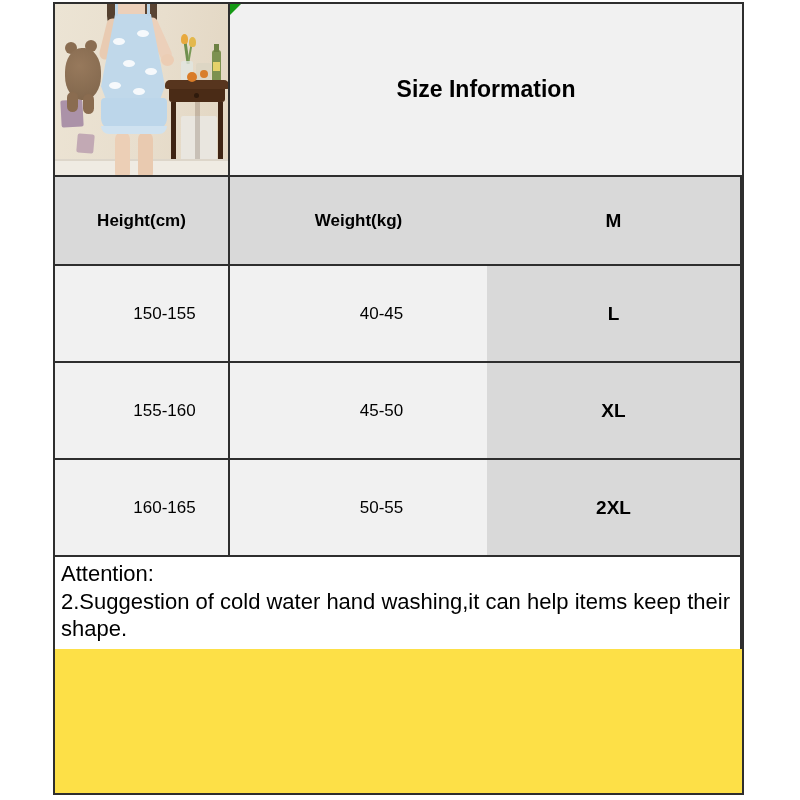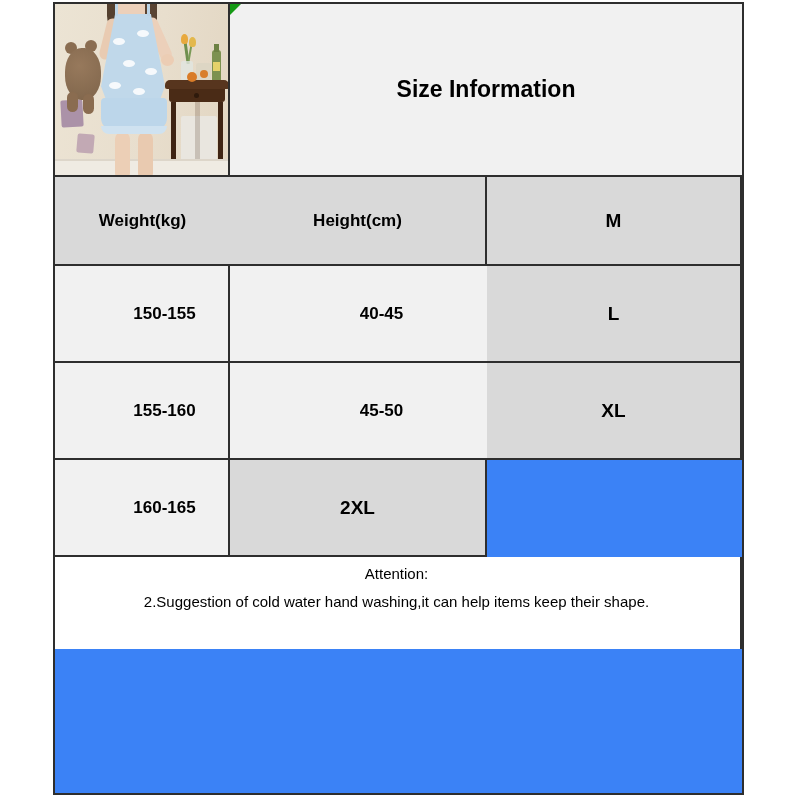--- a/index.html
+++ b/index.html
@@ -2,41 +2,41 @@
 <html><head>
 <meta charset="utf-8">
 <style>
   html,body{margin:0;padding:0;}
   body{
     width:800px;height:800px;background:#ffffff;position:relative;overflow:hidden;
     font-family:"Liberation Sans", sans-serif;color:#000;
   }
   .sheet{
     position:absolute;left:53px;top:2px;width:691px;height:793px;
-    border:2px solid #2e2e2e;box-sizing:border-box;background:#3b82f6;
+    border:2px solid #2e2e2e;box-sizing:border-box;background:#fde047;
     display:grid;
     grid-template-columns:175px 257px 1fr;
     grid-template-rows:173px 89px 97px 97px 97px 92px 1fr;
   }
   .cell{
     border-right:2px solid #2e2e2e;border-bottom:2px solid #2e2e2e;
     display:flex;align-items:center;justify-content:center;
     box-sizing:border-box;background:#f1f1f1;
   }
   .last-col{border-right:none;}
   .gray{background:#d9d9d9;}
   .title-cell{grid-column:2/4;position:relative;font-size:23px;font-weight:bold;}
   .col-head{font-size:17px;font-weight:bold;}
   .size-head{font-size:28px;font-weight:bold;}
   .size-label{font-size:19px;font-weight:bold;}
-  .value{font-size:17px;font-weight:bold;padding-left:46px;}
+  .value{font-size:17px;font-weight:normal;padding-left:46px;}
   .attention{
     grid-column:1/4;border-bottom:none;background:#ffffff;
-    display:block;padding:3px 8px 4px 6px;text-align:center;
-    font-size:15px;line-height:27.5px;font-weight:normal;
+    display:block;padding:3px 8px 4px 6px;text-align:left;
+    font-size:22px;line-height:27.5px;font-weight:normal;
   }
   .corner-flag{
     position:absolute;left:0;top:0;width:0;height:0;
     border-top:11px solid #159a15;border-right:11px solid transparent;
   }
   
   .photo{position:relative;width:100%;height:100%;overflow:hidden;
     background:linear-gradient(100deg,#ece4d4 0%,#e8decd 55%,#e2d6c2 100%);}
   .photo *{position:absolute;}
   .floor{left:0;right:0;bottom:0;height:14px;background:#efebe3;border-top:2px solid #ddd6ca;}
@@ -138,33 +138,34 @@
       <div class="strap s2"></div>
       <div class="shorts"></div>
       <div class="shorts-ruffle"></div>
     </div>
   </div>
   <div class="cell title-cell last-col">
     <span class="corner-flag"></span>
     <span>Size Information</span>
   </div>
 
+  <div class="cell gray col-head">Height(cm)</div>
   <div class="cell gray col-head last-col">Weight(kg)</div>
-  <div class="cell gray col-head">Height(cm)</div>
 
   <div class="cell gray size-label">M</div>
   <div class="cell value">150-155</div>
   <div class="cell value last-col">40-45</div>
 
   <div class="cell gray size-label">L</div>
   <div class="cell value">155-160</div>
   <div class="cell value last-col">45-50</div>
 
   <div class="cell gray size-label">XL</div>
   <div class="cell value">160-165</div>
+  <div class="cell value last-col">50-55</div>
 
   <div class="cell gray size-label">2XL</div>
 
   <div class="cell attention">
     <div>Attention:</div>
     <div>2.Suggestion of cold water hand washing,it can help items keep their shape.</div>
   </div>
 
 </div>
 

